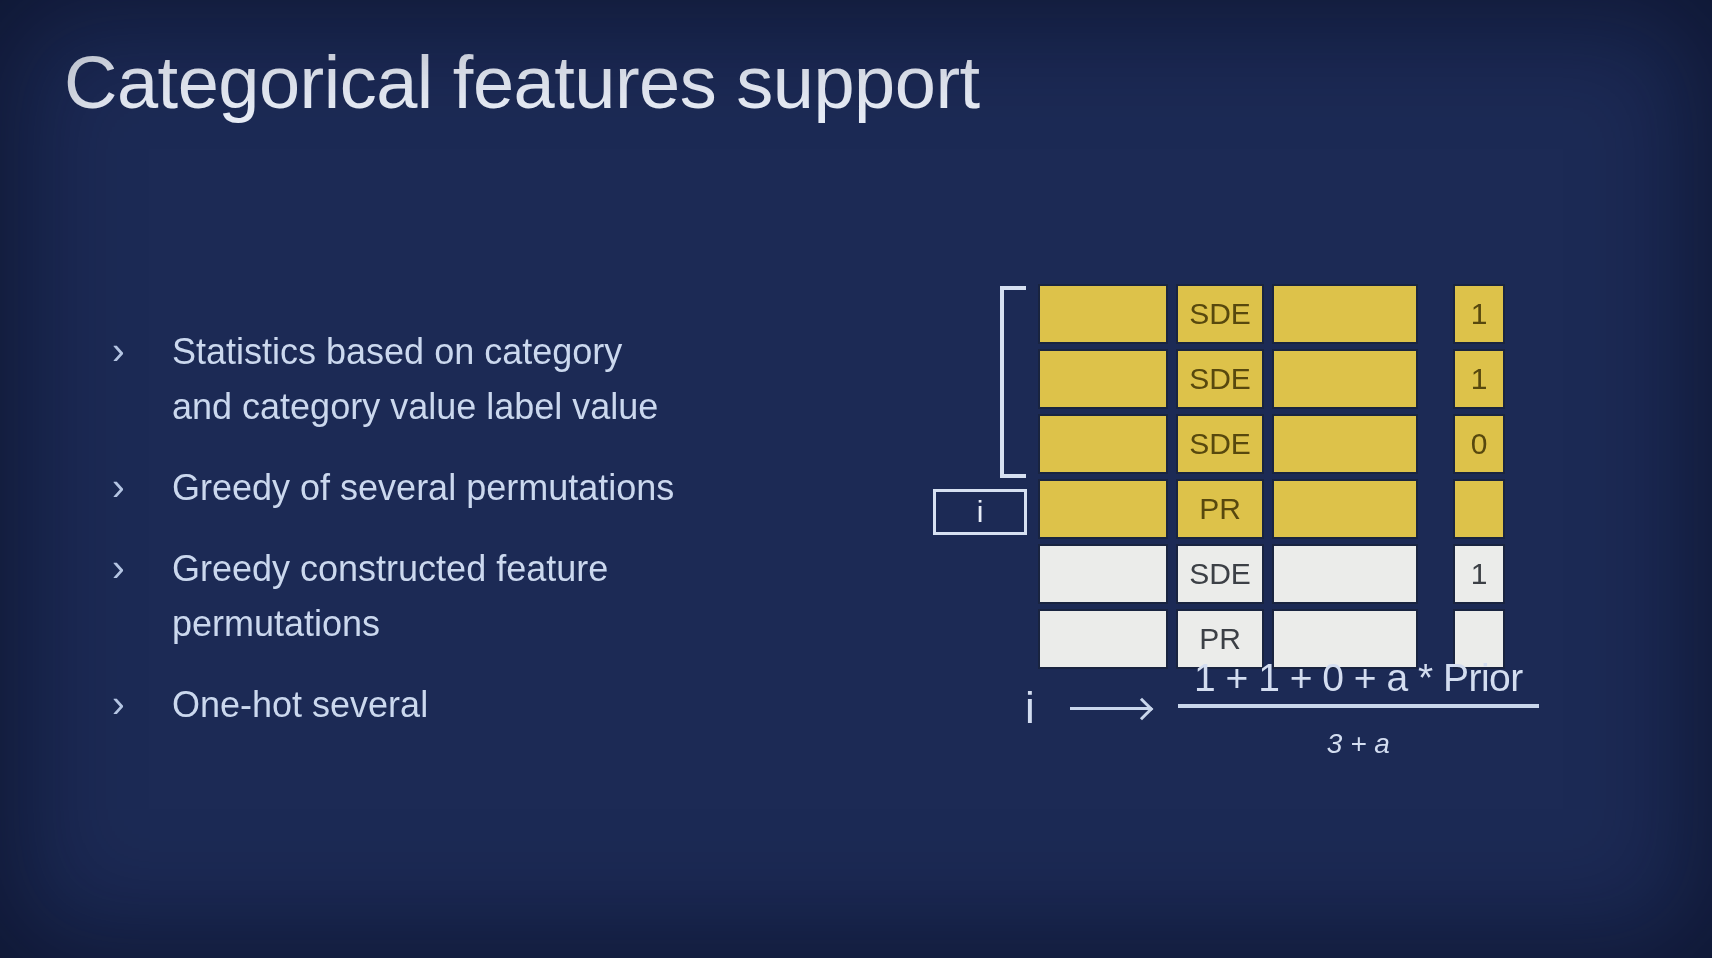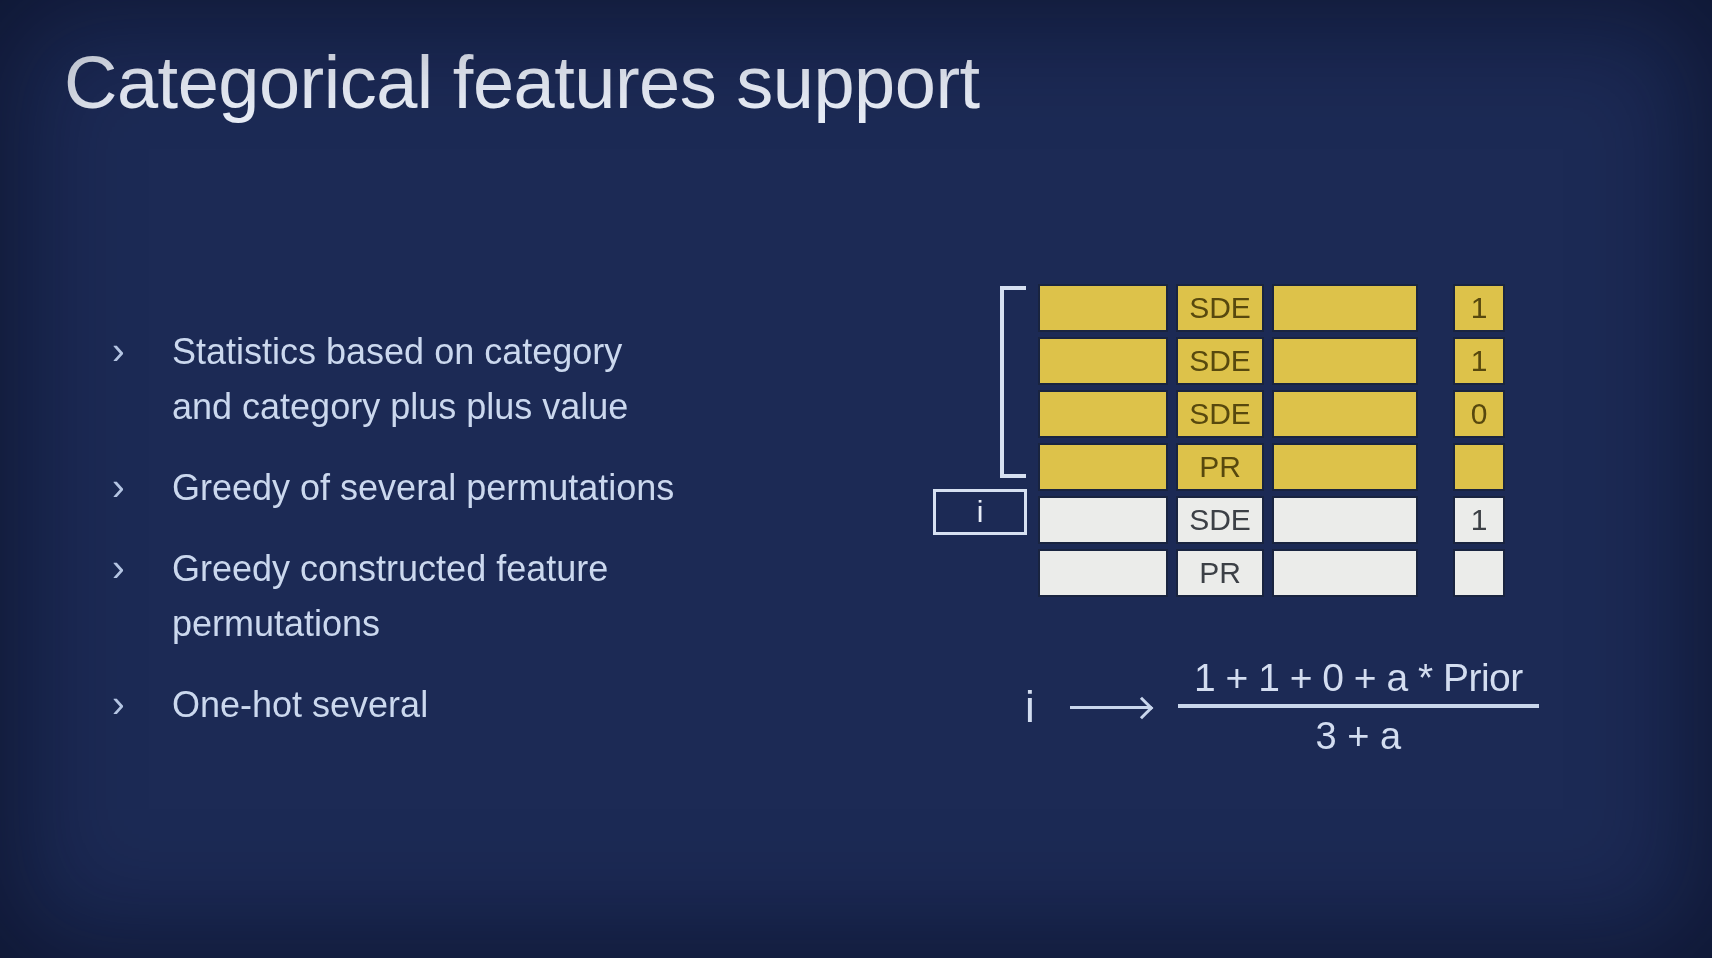--- a/index.html
+++ b/index.html
@@ -35,21 +35,21 @@
   }
   .btxt {
     font-size: 36px; line-height: 55px; color: #cbd8ee;
     font-weight: 400;
   }
 
   
   .main-table { position: absolute; left: 1038px; top: 284px; }
   .trow { display: flex; margin-bottom: 5px; }
   .cell {
-    height: 48px; border: 2px solid #192440;
+    height: 60px; border: 2px solid #192440;
     display: flex; align-items: center; justify-content: center;
     font-size: 30px; font-weight: 400;
   }
   .trow .cell { margin-right: 8px; }
   .trow .cell:last-child { margin-right: 0; }
   .c1 { width: 130px; }
   .c2 { width: 88px; }
   .c3 { width: 146px; }
   .hl  .cell, .cell.hl  { background: #ddc24a; color: #57480e; }
   .plain .cell, .cell.plain { background: #ebecea; color: #3c4046; }
@@ -92,35 +92,35 @@
     border-top: 3px solid #c9d6ec; border-right: 3px solid #c9d6ec;
     transform: rotate(45deg); transform-origin: center;
     margin-top: 0.5px;
   }
   .fraction { text-align: center; }
   .fraction .num {
     font-size: 39px; letter-spacing: -0.5px;
     padding: 0 16px 4px; border-bottom: 4px solid #c9d6ec;
     white-space: nowrap;
   }
-  .fraction .den { font-size: 38px; padding-top: 7px; }
+  .fraction .den { font-size: 28px; padding-top: 20px; font-style: italic; }
 </style>
 </head>
 <body>
 
 <div class="vignette"></div>
 
 <h1 class="slide-title">Categorical features support</h1>
 
 <ul class="bullets">
   <li>
     <span class="chev">›</span>
     <span class="btxt">
       <div>Statistics based on category</div>
-      <div>and category plus plus value</div>
+      <div>and category value label value</div>
     </span>
   </li>
   <li>
     <span class="chev">›</span>
     <span class="btxt">
       <div>Greedy of several permutations</div>
     </span>
   </li>
   <li>
     <span class="chev">›</span>

